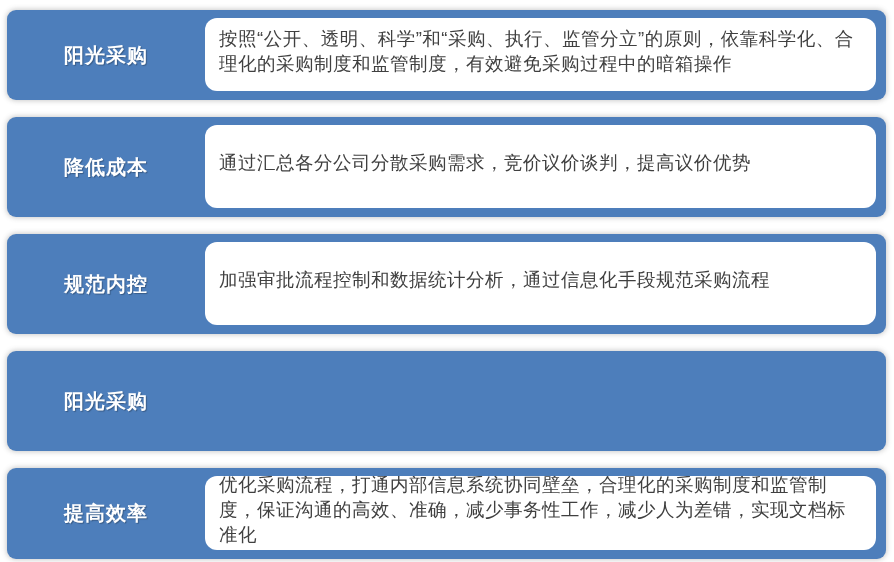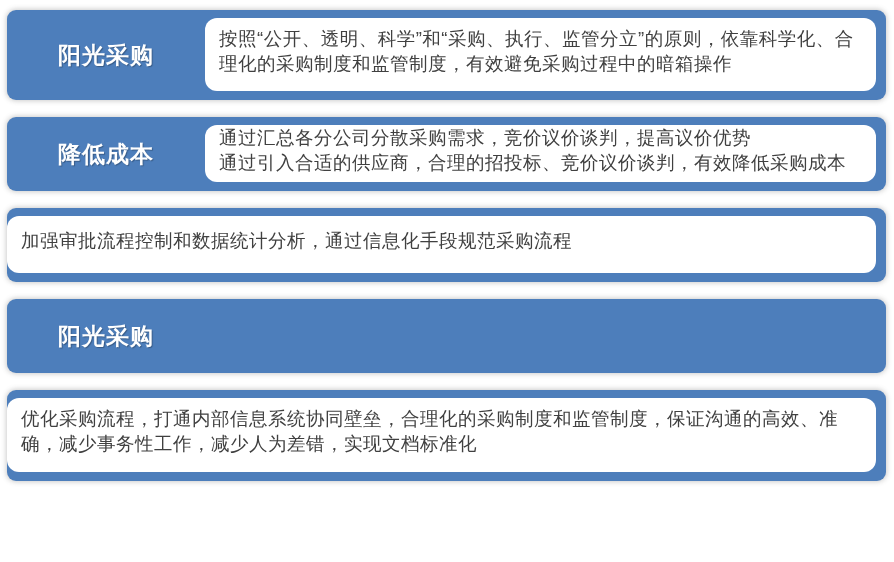--- a/index.html
+++ b/index.html
@@ -18,36 +18,36 @@
     font-family: "Liberation Sans", "DejaVu Sans", sans-serif;
   }
   .benefits-list {
     position: absolute;
     top: 10px; left: 7px;
     width: 879px;
   }
   .row {
     display: flex;
     align-items: stretch;
-    height: 74px;
+    height: 100px;
     background: var(--accent);
     border-radius: 9px;
     margin-bottom: 17px;
     box-shadow: 0 0 5px 1px rgba(90, 90, 90, 0.30);
   }
   .row:first-child { height: 90px; }
   .row:last-child  { height: 91px; margin-bottom: 0; }
   .label-cell {
     width: 198px;
     flex: 0 0 198px;
     display: flex;
     align-items: center;
     justify-content: center;
     color: var(--label-text);
-    font-size: 23px;
+    font-size: 20px;
     font-weight: bold;
     letter-spacing: 1px;
     text-shadow: 1px 1px 1px rgba(0,0,0,0.28);
   }
   .content-cell {
     flex: 1 1 auto;
     margin: 8px 10px 9px 0;
     background: var(--content-bg);
     border-radius: 12px;
     padding: 1px 16px 9px 14px;
@@ -70,32 +70,33 @@
     <div class="label-cell">阳光采购</div>
     <div class="content-cell">
         <p>按照“公开、透明、科学”和“采购、执行、监管分立”的原则，依靠科学化、合理化的采购制度和监管制度，有效避免采购过程中的暗箱操作</p>
       </div>
   </div>
 
   <div class="row">
     <div class="label-cell">降低成本</div>
     <div class="content-cell">
         <p>通过汇总各分公司分散采购需求，竞价议价谈判，提高议价优势</p>
-        <p>通过引入合适的供应商，合理的招投标、竞价议价谈判，有效降低采购成本</p>
       </div>
   </div>
 
   <div class="row">
+    <div class="label-cell">规范内控</div>
     <div class="content-cell">
         <p>加强审批流程控制和数据统计分析，通过信息化手段规范采购流程</p>
       </div>
   </div>
 
   <div class="row">
     <div class="label-cell">阳光采购</div>
   </div>
 
   <div class="row">
+    <div class="label-cell">提高效率</div>
     <div class="content-cell">
         <p>优化采购流程，打通内部信息系统协同壁垒，合理化的采购制度和监管制度，保证沟通的高效、准确，减少事务性工作，减少人为差错，实现文档标准化</p>
       </div>
   </div>
 </div>
 
 </body></html>

